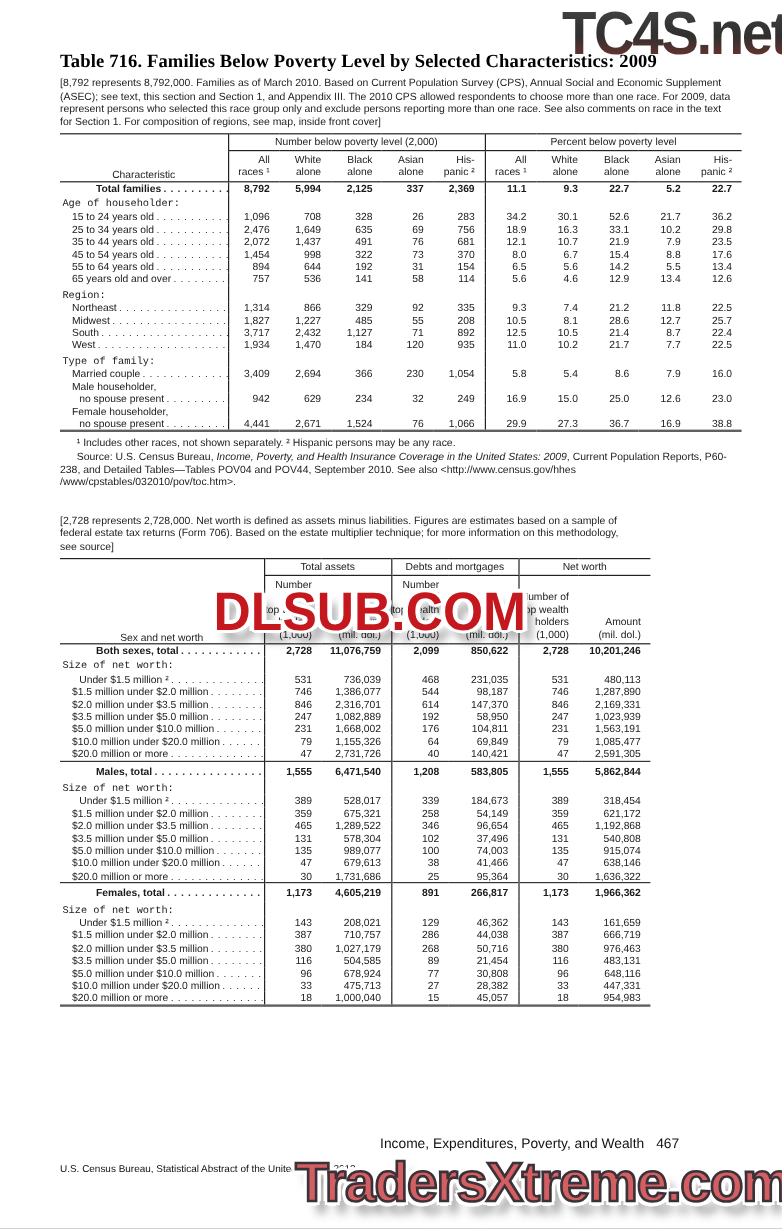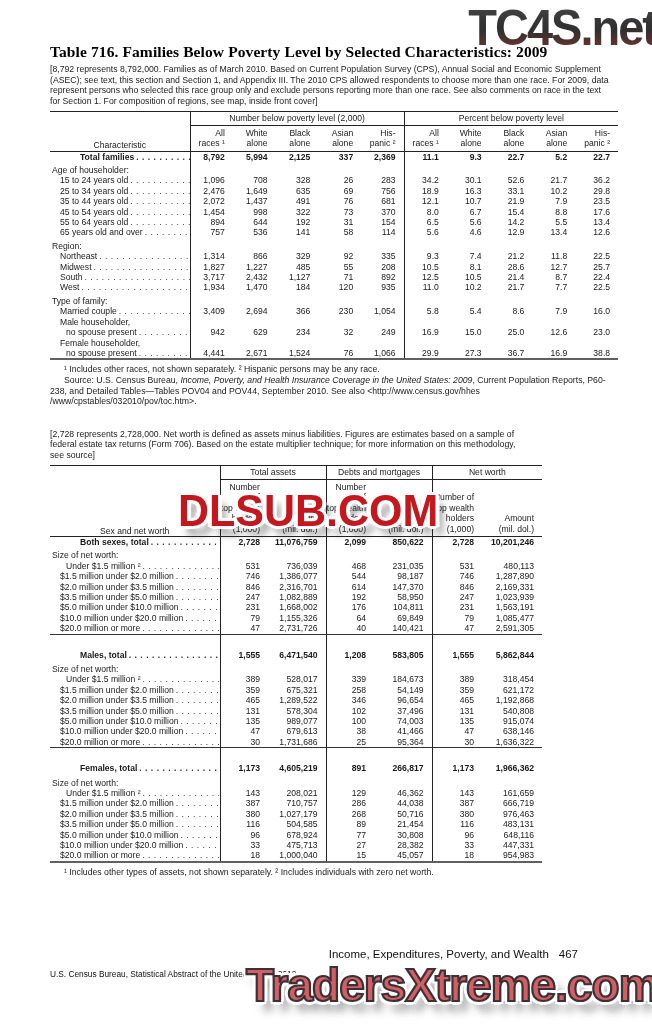--- a/index.html
+++ b/index.html
@@ -25,24 +25,24 @@
   th.colh { text-align:right; font-weight:normal; white-space:pre-line; padding:2px 8px 2px 0; }
   .gb { border-left:1px solid #222; }
   thead { border-bottom:1px solid #222; }
   td.num { text-align:right; padding:0 8px 0 0; white-space:nowrap; }
   td.stub { overflow:hidden; }
   td.stub .cellflex { display:flex; align-items:baseline; overflow:hidden; }
   .lbl { white-space:nowrap; }
   .dots { flex:1; white-space:nowrap; overflow:hidden; color:#333; letter-spacing:.5px; padding-left:2px; }
   tr.r-total td { font-weight:bold; }
   tr.r-total td.stub { padding-left:30px; }
-  tr.r-section td { padding-top:3px; padding-left:2px; }
+  tr.r-section td { padding-top:3px; padding-left:2px;font-family:Liberation Mono, monospace; }
   tr.r-indent td.stub { padding-left:10px; }
   tr.r-indent2 td.stub { padding-left:16px; }
-  tr.rule td { border-top:1px solid #333; padding-top:15px; padding-bottom:1px; }
+  tr.rule td { border-top:1px solid #333; padding-top:3px; padding-bottom:1px; }
   tr.r-total td.num { padding-top: inherit; }
 
   .footnote-block { font-size:8.7px; line-height:10.6px; margin-top:4px; color:#222; }
   .footnote-block p { text-indent:14px; }
   .t717 { margin-top:22px; }
 
   
   .wm { position:absolute; font-weight:900; user-select:none; }
   .wm-top {
     top:0px; right:-4px; font-size:47px; letter-spacing:-2px;
@@ -63,21 +63,21 @@
   .wm-bottom {
     top:958px; left:246px; font-size:46px; letter-spacing:-1px; color:#d45f63;
     -webkit-text-stroke:2.2px #3a3238;
     text-shadow:
       -4px 0 0 #fff, 4px 0 0 #fff, 0 -4px 0 #fff, 0 4px 0 #fff,
       -3px -3px 0 #fff, 3px -3px 0 #fff, -3px 3px 0 #fff, 3px 3px 0 #fff,
       8px 10px 8px rgba(40,40,40,.5);
   }
 
   
-  .footer-section { position:absolute; top:948px; left:16px; width:562px; text-align:right;
+  .footer-section { position:absolute; top:948px; left:4px; width:562px; text-align:right;
     font-size:11.5px; color:#111; }
   .footer-section .pgno { display:inline-block; margin-left:10px; }
   .footer-bureau { position:absolute; top:969px; left:50px; font-size:8.3px; color:#111; }
 </style>
 </head>
 <body>
 
 <div class="page">
 
   <div class="content">
@@ -830,21 +830,20 @@
               <td class="num">1,000,040</td>
               <td class="num gb">15</td>
               <td class="num">45,057</td>
               <td class="num gb">18</td>
               <td class="num">954,983</td>
             </tr>
           </tbody>
       </table>
 
       <div class="footnote-block">
-        <p>¹ Includes other types of assets, not shown separately. ² Includes individuals with zero net worth.</p>
       </div>
     </div>
   </div>
 
   <div class="footer-section">
     <span>Income, Expenditures, Poverty, and Wealth</span><span class="pgno">467</span>
   </div>
   <div class="footer-bureau">U.S. Census Bureau, Statistical Abstract of the United States: 2012</div>
 
   <div class="wm wm-top">TC4S.net</div>

